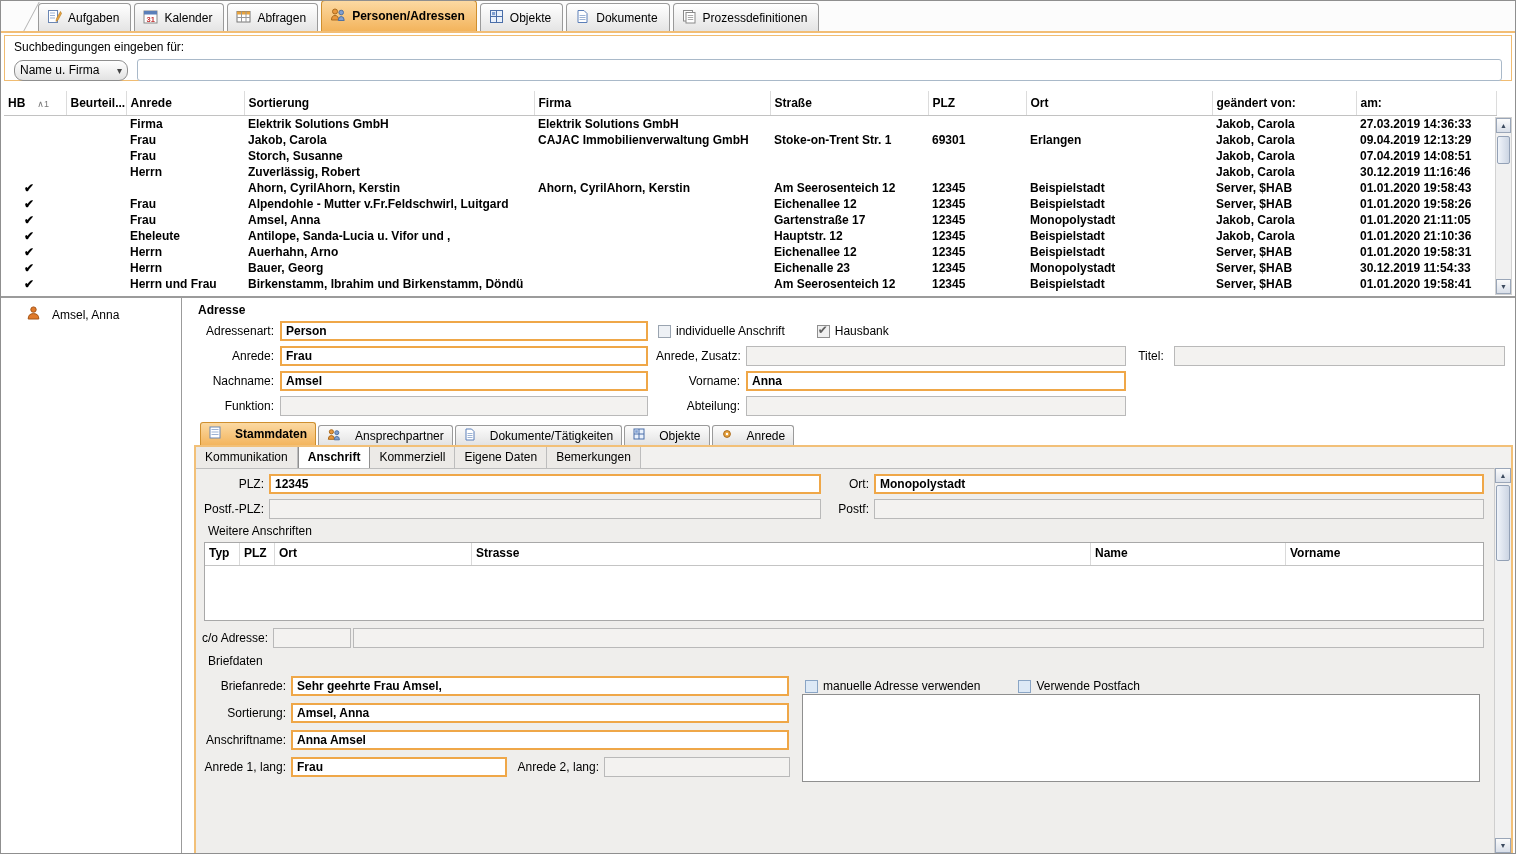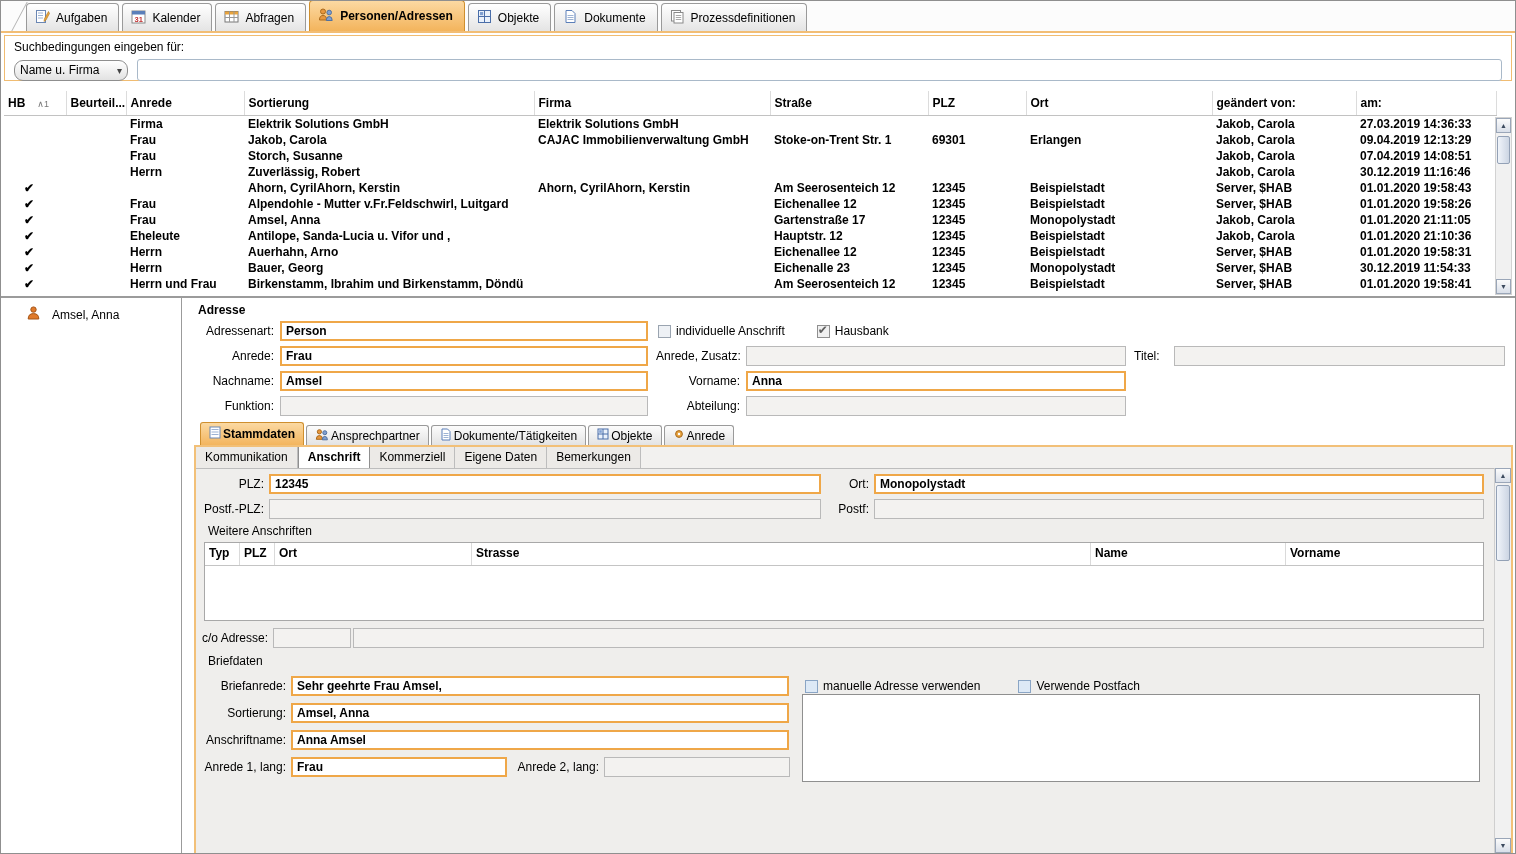--- a/index.html
+++ b/index.html
@@ -1,20 +1,20 @@
 <!DOCTYPE html>
 <html><head>
 <meta charset="utf-8">
 <style>
   html,body{margin:0;padding:0}
   body{font-family:"Liberation Sans",sans-serif;font-size:12px;color:#000;background:#dcdcdc}
   .app{position:relative;width:1516px;height:854px;background:#fff;border:1px solid #8f8f8f;overflow:hidden;box-sizing:border-box}
 
   
-  .tabbar{position:absolute;top:0;left:0;right:0;height:32px;display:flex;align-items:flex-end;background:#fcfcfc;border-bottom:2px solid #f2bd74;padding-left:0;box-sizing:border-box}
+  .tabbar{position:absolute;top:0;left:0;right:0;height:32px;display:flex;align-items:flex-end;background:#fcfcfc;border-bottom:2px solid #f2bd74;padding-left:12px;box-sizing:border-box}
   .tabbar-slant{width:24px;height:29px;border-right:1px solid #b3b3b3;transform:skewX(-28deg) translateX(-6px)}
   .tab{display:flex;align-items:center;gap:6px;height:27px;padding:0 11px 0 8px;margin-right:3px;border:1px solid #9a9a9a;border-bottom:none;border-radius:4px 4px 0 0;background:linear-gradient(#ffffff,#e4e4e4);white-space:nowrap;cursor:default}
   .tab.active{background:linear-gradient(#fcd9a2,#f3b45c);border-color:#cf8f2e;font-weight:bold;height:30px}
   .tab svg{flex:none}
 
   
   .search-panel{position:absolute;top:34px;left:3px;right:3px;height:46px;border:1px solid #f0bc72;background:#fff;padding:4px 9px;box-sizing:border-box}
   .search-title{margin-bottom:5px}
   .search-row{display:flex;align-items:center;gap:9px}
   .fake-select{width:114px;height:21px;border:1px solid #8f8f8f;border-radius:9px;background:linear-gradient(#ffffff,#e2e2e2);display:flex;align-items:center;justify-content:space-between;padding:0 5px;box-sizing:border-box}
@@ -45,36 +45,36 @@
   .bottom{position:absolute;top:295px;left:0;right:0;bottom:0;border-top:2px solid #9b9b9b;display:flex;box-sizing:border-box}
   .nav-list{width:181px;flex:none;border-right:1px solid #9b9b9b;background:#fff;padding-top:6px;box-sizing:border-box}
   .nav-item{display:flex;align-items:center;gap:12px;padding:2px 4px 2px 26px}
   .detail{flex:1;position:relative;background:#fff;padding:5px 8px 0 14px;box-sizing:border-box}
   .section-title{font-weight:bold;margin:0 0 4px 2px}
 
   
   .frow{display:flex;align-items:center;height:20px;margin-bottom:5px}
   .lbl{width:78px;text-align:right;margin-right:6px;white-space:nowrap}
   .lbl-mid{width:84px;text-align:right;margin:0 6px 0 8px;white-space:nowrap}
-  .lbl-titel{width:34px;text-align:left;margin:0 6px 0 8px;white-space:nowrap}
+  .lbl-titel{width:34px;text-align:center;margin:0 6px 0 8px;white-space:nowrap}
   .fld{height:20px;border:2px solid #efa748;background:#fff;font-family:inherit;font-size:12px;font-weight:bold;padding:0 4px;box-sizing:border-box;outline:none}
   .fld.empty{border:1px solid #b9b9b9;background:#f3f2f0}
   .w1{width:368px}
   .w2{width:380px}
   .w3{flex:1;margin-right:2px}
   .cb{width:13px;height:13px;border:1px solid #8f8f8f;background:#fdfdfd;display:inline-block;flex:none;box-sizing:border-box}
   .cb.blue{background:#dde9f6;border-color:#8aa5c5}
   .cb.gray{background:#eef1f5;border-color:#9aa4b0}
   .cb.checked{background:#f0f0f0;position:relative}
   .cb.checked::after{content:'✔';position:absolute;top:-3px;left:0;font-size:12px;color:#5f5f5f}
   .cbl{margin-left:5px;white-space:nowrap}
 
   
   .subtabs{position:absolute;top:125px;left:18px;display:flex;align-items:flex-end;height:22px}
-  .subtab{display:flex;align-items:center;gap:2px;height:19px;padding:0 8px;margin-right:2px;border:1px solid #9a9a9a;border-bottom:none;border-radius:3px 3px 0 0;background:linear-gradient(#fcfcfc,#e3e3e3);white-space:nowrap}
+  .subtab{display:flex;align-items:center;gap:14px;height:19px;padding:0 8px;margin-right:2px;border:1px solid #9a9a9a;border-bottom:none;border-radius:3px 3px 0 0;background:linear-gradient(#fcfcfc,#e3e3e3);white-space:nowrap}
   .subtab.active{background:linear-gradient(#fbd9a2,#f3b55e);border-color:#cf8f2e;font-weight:bold;height:22px}
 
   .stamm-panel{position:absolute;left:12px;right:2px;top:147px;bottom:0;border:2px solid #f2c078;border-bottom:none;background:#efeeec;box-sizing:border-box}
   .innertabs{display:flex;height:21px;background:#f2f1ef;border-bottom:1px solid #bdbdbd}
   .innertab{padding:3px 9px 0 9px;border-right:1px solid #bdbdbd;background:#eceae7;white-space:nowrap}
   .innertab.active{font-weight:bold;background:#fff;border-left:1px solid #8f8f8f;border-right:1px solid #8f8f8f}
 
   .acontent{position:absolute;top:21px;left:0;right:17px;bottom:0;padding:6px 10px 0 6px;overflow:hidden}
   .arow{display:flex;align-items:center;height:20px;margin-bottom:5px}
   .albl{width:62px;text-align:right;margin-right:5px;white-space:nowrap}

